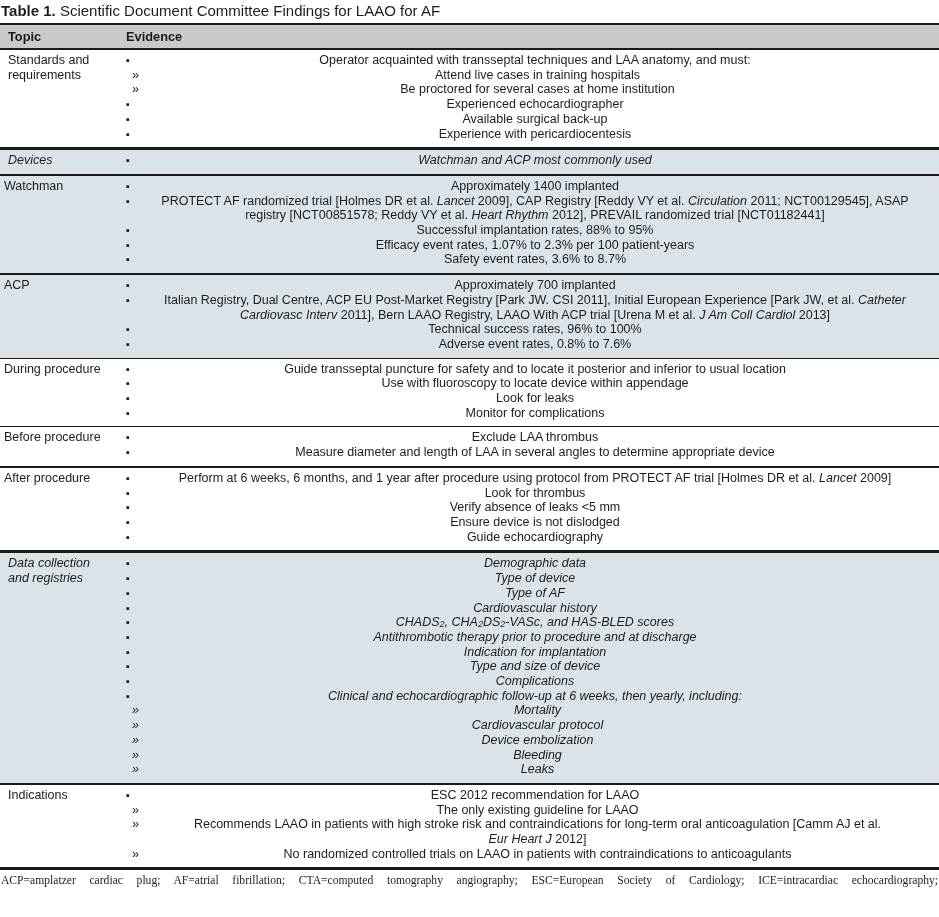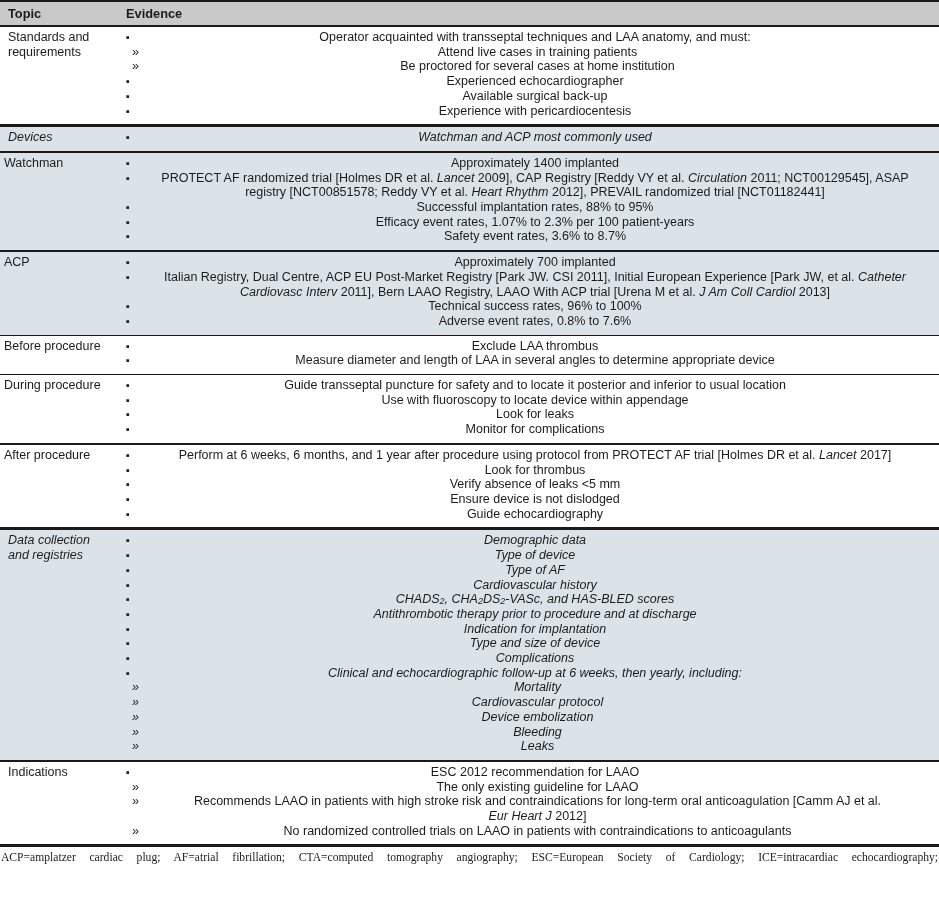--- a/index.html
+++ b/index.html
@@ -66,20 +66,23 @@
     line-height:13.6px;
     padding:0 1px;
   }
   .footnote-line.justify{text-align:justify;text-align-last:justify;}
 </style>
 </head>
 <body>
 
 <div class="page">
 
+  <div class="title">
+    <span class="t-label">Table 1.</span><span> Scientific Document Committee Findings for LAAO for AF</span>
+  </div>
 
   <table class="findings">
     <colgroup>
       <col class="c-topic">
       <col class="c-evidence">
     </colgroup>
     <thead>
       <tr>
         <th>Topic</th>
         <th>Evidence</th>
@@ -88,21 +91,21 @@
     <tbody id="table-body">
         <tr>
           <td class="topic">Standards and requirements</td>
           <td class="evidence">
             <div class="item level1">
               <span class="marker">▪</span>
               <span class="txt"><span>Operator acquainted with transseptal techniques and LAA anatomy, and must:</span></span>
             </div>
             <div class="item level2">
               <span class="marker">»</span>
-              <span class="txt"><span>Attend live cases in training patients</span></span>
+              <span class="txt"><span>Attend live cases in training hospitals</span></span>
             </div>
             <div class="item level2">
               <span class="marker">»</span>
               <span class="txt"><span>Be proctored for several cases at home institution</span></span>
             </div>
             <div class="item level1">
               <span class="marker">▪</span>
               <span class="txt"><span>Experienced echocardiographer</span></span>
             </div>
             <div class="item level1">
@@ -164,59 +167,59 @@
               <span class="marker">▪</span>
               <span class="txt"><span>Technical success rates, 96% to 100%</span></span>
             </div>
             <div class="item level1">
               <span class="marker">▪</span>
               <span class="txt"><span>Adverse event rates, 0.8% to 7.6%</span></span>
             </div>
           </td>
         </tr>
         <tr class="indent rule-light">
+          <td class="topic">During procedure</td>
+          <td class="evidence">
+            <div class="item level1">
+              <span class="marker">▪</span>
+              <span class="txt"><span>Guide transseptal puncture for safety and to locate it posterior and inferior to usual location</span></span>
+            </div>
+            <div class="item level1">
+              <span class="marker">▪</span>
+              <span class="txt"><span>Use with fluoroscopy to locate device within appendage</span></span>
+            </div>
+            <div class="item level1">
+              <span class="marker">▪</span>
+              <span class="txt"><span>Look for leaks</span></span>
+            </div>
+            <div class="item level1">
+              <span class="marker">▪</span>
+              <span class="txt"><span>Monitor for complications</span></span>
+            </div>
+          </td>
+        </tr>
+        <tr class="indent rule-light">
           <td class="topic">Before procedure</td>
           <td class="evidence">
             <div class="item level1">
               <span class="marker">▪</span>
               <span class="txt"><span>Exclude LAA thrombus</span></span>
             </div>
             <div class="item level1">
               <span class="marker">▪</span>
               <span class="txt"><span>Measure diameter and length of LAA in several angles to determine appropriate device</span></span>
-            </div>
-          </td>
-        </tr>
-        <tr class="indent rule-light">
-          <td class="topic">During procedure</td>
-          <td class="evidence">
-            <div class="item level1">
-              <span class="marker">▪</span>
-              <span class="txt"><span>Guide transseptal puncture for safety and to locate it posterior and inferior to usual location</span></span>
-            </div>
-            <div class="item level1">
-              <span class="marker">▪</span>
-              <span class="txt"><span>Use with fluoroscopy to locate device within appendage</span></span>
-            </div>
-            <div class="item level1">
-              <span class="marker">▪</span>
-              <span class="txt"><span>Look for leaks</span></span>
-            </div>
-            <div class="item level1">
-              <span class="marker">▪</span>
-              <span class="txt"><span>Monitor for complications</span></span>
             </div>
           </td>
         </tr>
         <tr class="indent rule-medium">
           <td class="topic">After procedure</td>
           <td class="evidence">
             <div class="item level1">
               <span class="marker">▪</span>
-              <span class="txt"><span>Perform at 6 weeks, 6 months, and 1 year after procedure using protocol from PROTECT AF trial [Holmes DR et al. </span><i>Lancet</i><span> 2017]</span></span>
+              <span class="txt"><span>Perform at 6 weeks, 6 months, and 1 year after procedure using protocol from PROTECT AF trial [Holmes DR et al. </span><i>Lancet</i><span> 2009]</span></span>
             </div>
             <div class="item level1">
               <span class="marker">▪</span>
               <span class="txt"><span>Look for thrombus</span></span>
             </div>
             <div class="item level1">
               <span class="marker">▪</span>
               <span class="txt"><span>Verify absence of leaks &lt;5 mm</span></span>
             </div>
             <div class="item level1">

